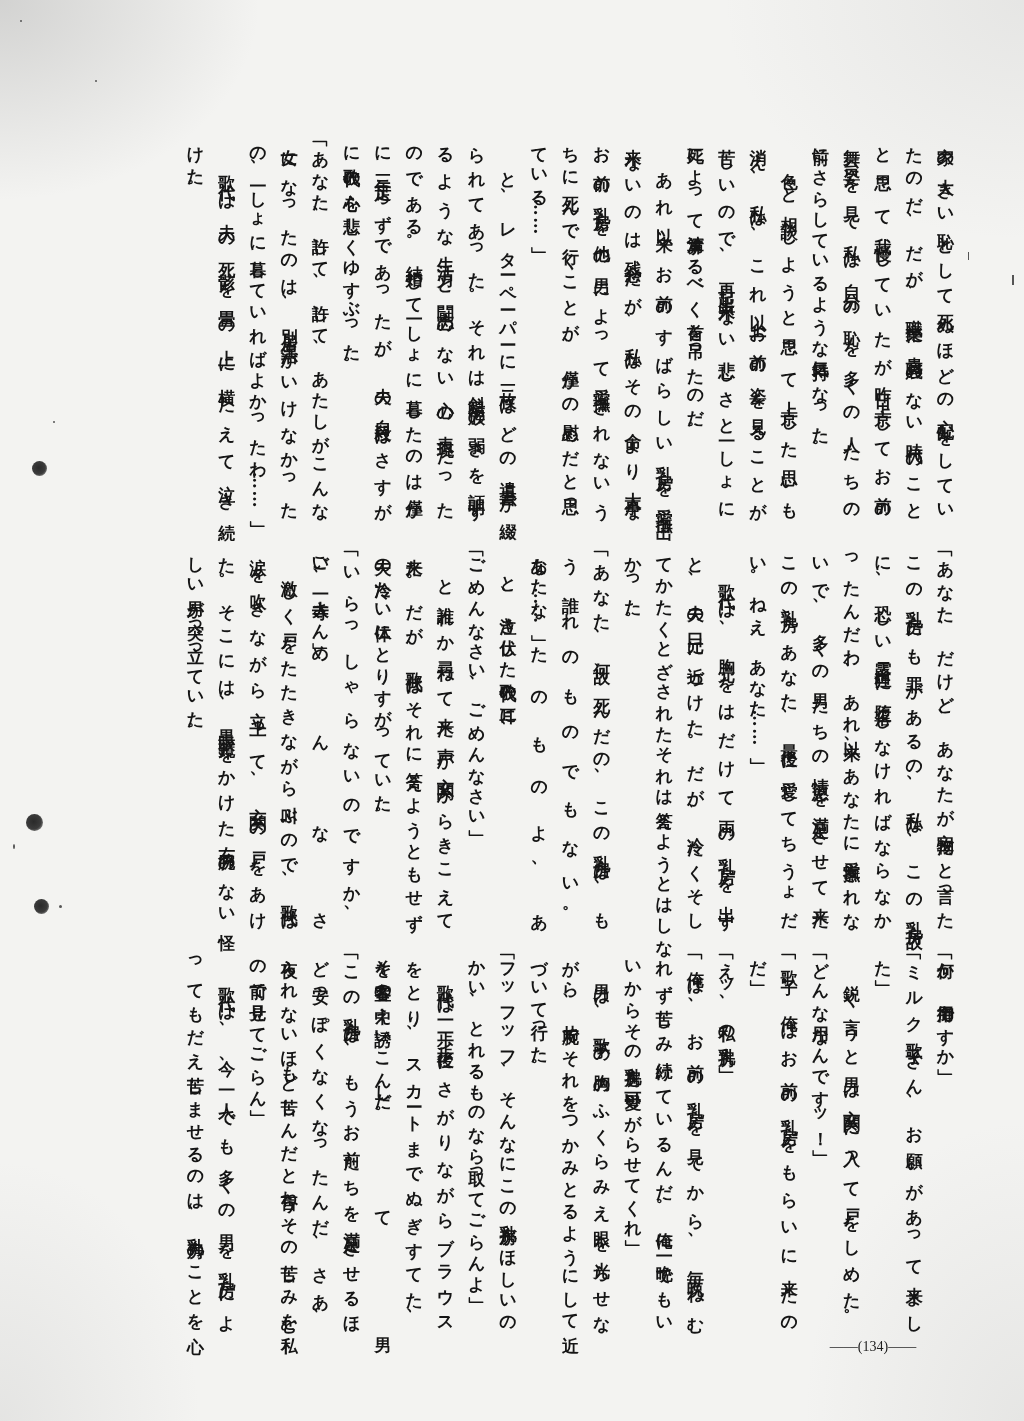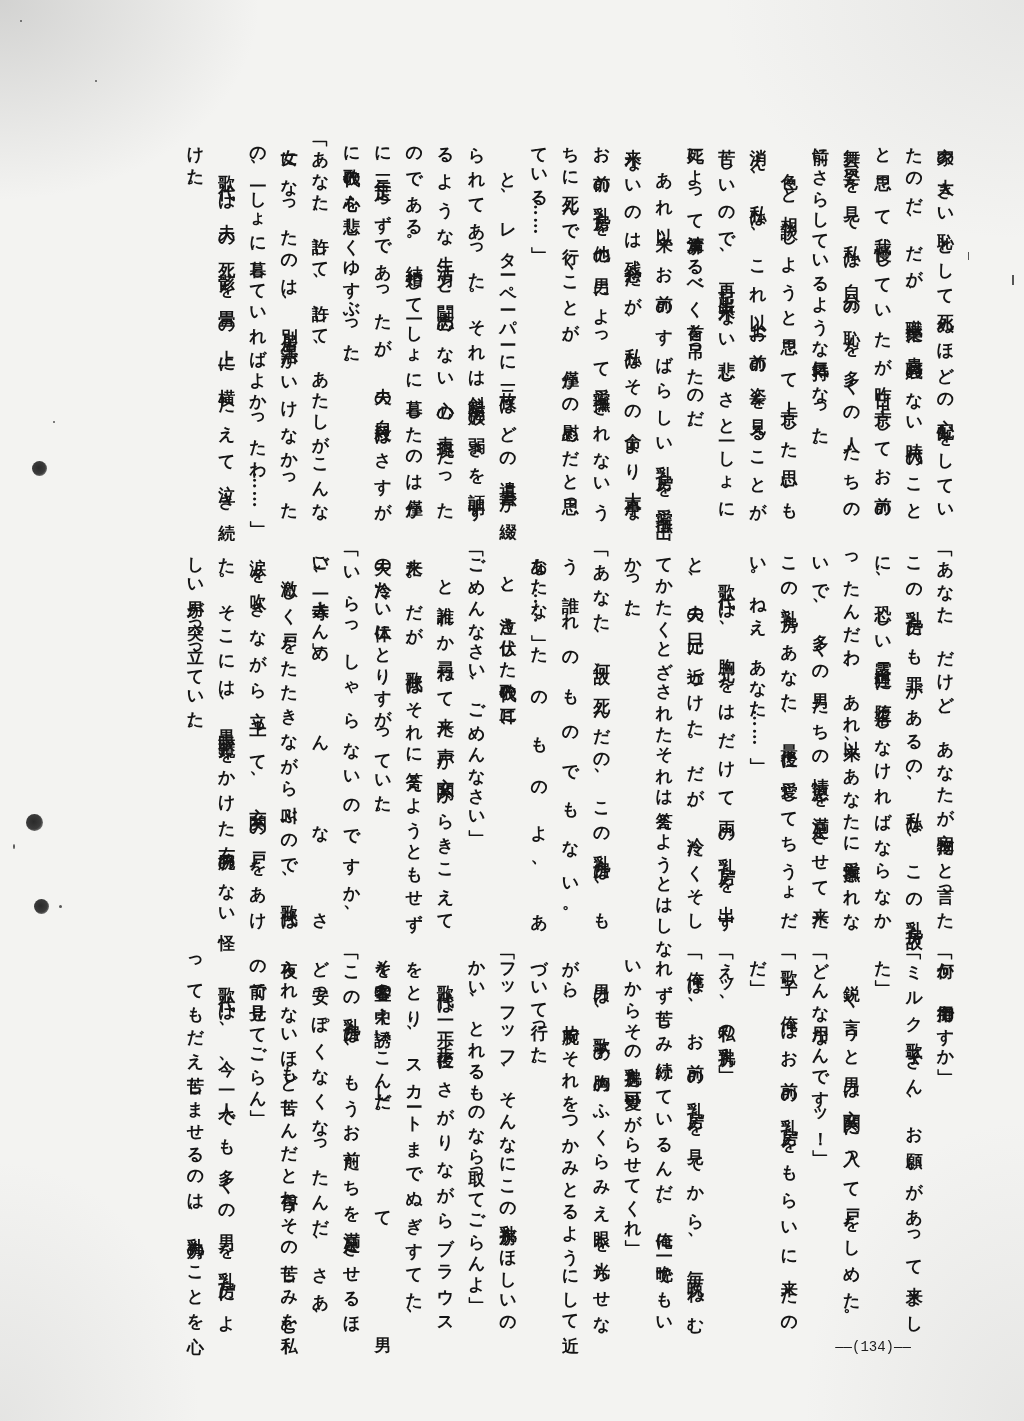--- a/index.html
+++ b/index.html
@@ -52,21 +52,21 @@
       text-align: justify;
       text-align-last: justify;
       text-justify: inter-character;
     }
     .page-number {
       position: absolute;
       left: 803px;
       top: 1339px;
       width: 140px;
       text-align: center;
-      font-family: Liberation Mono, monospace;
+      font-family: Liberation Serif, serif;
       font-size: 14px;
       color: #1c1c1c;
       letter-spacing: 0px;
     }
     .blot {
       position: absolute;
       border-radius: 50%;
       background: radial-gradient(circle at 45% 45%, #2a2a2a 0%, #3b3b3b 55%, rgba(70,70,70,0.6) 80%, rgba(90,90,90,0) 100%);
     }
     .speck {

